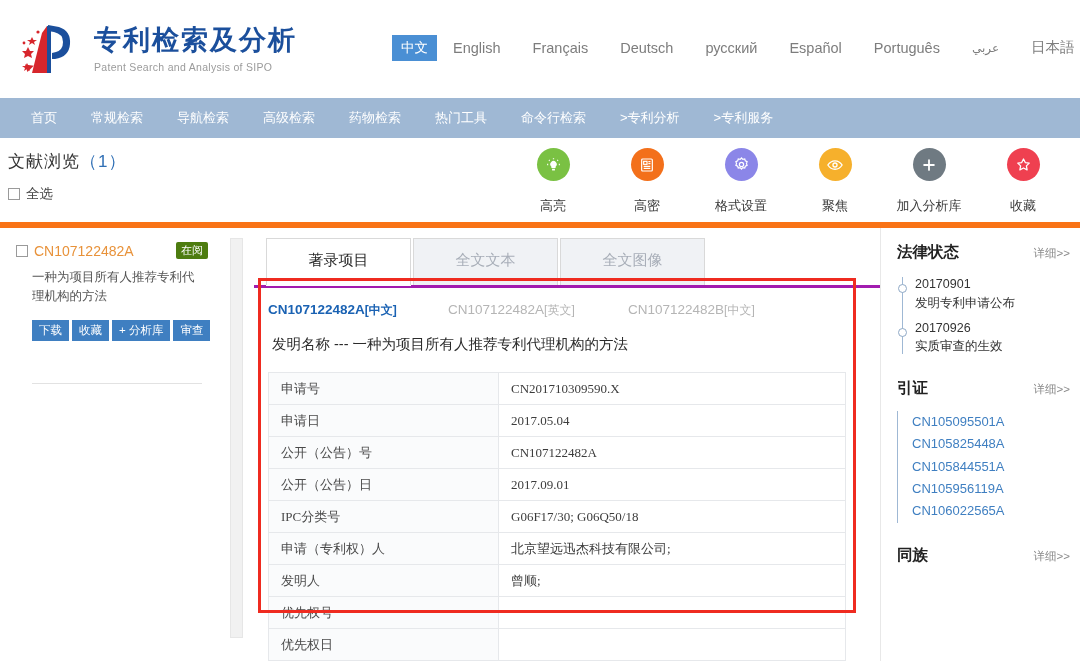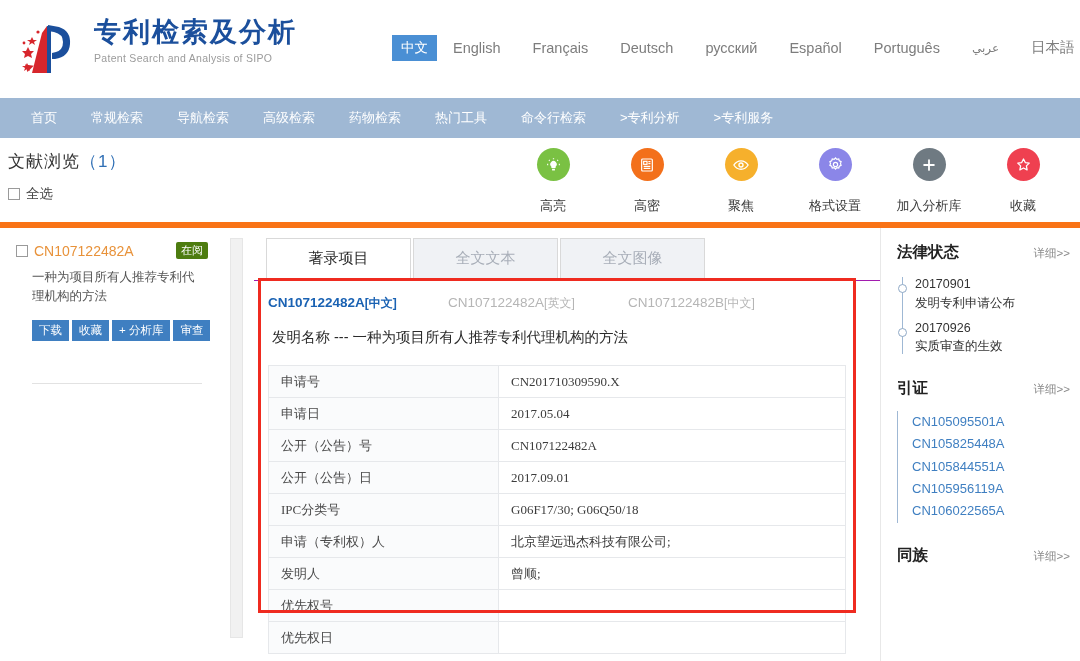--- a/index.html
+++ b/index.html
@@ -14,21 +14,21 @@
 
   
   .header {
     height: 98px;
     background: #ffffff;
     display: flex;
     align-items: center;
     padding: 0 14px 0 18px;
     position: relative;
   }
-  .logo-block { display: flex; align-items: flex-start; gap: 12px; }
+  .logo-block { display: flex; align-items: center; gap: 12px; }
   .logo-mark { width: 64px; height: 64px; position: relative; flex: none; }
   .logo-text-wrap { display: flex; flex-direction: column; justify-content: center; }
   .logo-title {
     font-size: 27px;
     color: #1b4f9c;
     font-weight: bold;
     letter-spacing: 2px;
     line-height: 1.15;
   }
   .logo-sub {
@@ -213,23 +213,22 @@
   
   .center {
     flex: 1;
     position: relative;
     padding-top: 10px;
     min-width: 0;
   }
   .tabs {
     display: flex;
     padding-left: 12px;
-    border-bottom: 1px solid #a21caf;
-    height: 43px;
-    font-family: Liberation Mono, monospace;
+    border-bottom: 3px solid #a21caf;
+    height: 50px;
   }
   .tab {
     width: 145px;
     text-align: center;
     line-height: 42px;
     font-size: 15px;
     background: #f0f2f5;
     color: #a8aeb8;
     border: 1px solid #d9d9d9;
     border-bottom: none;
@@ -430,37 +429,37 @@
         <svg width="16" height="16" viewBox="0 0 24 24" fill="none" stroke="#fff" stroke-width="1.8">
           <rect x="4" y="3" width="16" height="18" rx="1.5"></rect>
           <rect x="7" y="6.5" width="5" height="4.5"></rect>
           <path d="M14 7h3.2M14 10h3.2M7 14h10M7 17h10"></path>
         </svg>
       </div>
       <div class="tb-lab">高密</div>
     </div>
 
     <div class="tb-act">
+      <div class="tb-ico" style="background:#8b86e8">
+        <svg width="17" height="17" viewBox="0 0 24 24" fill="none" stroke="#fff" stroke-width="1.7">
+          <path d="M12 2.8l1.9 2 2.7-.6.8 2.6 2.5 1.2-.9 2.6.9 2.6-2.5 1.2-.8 2.6-2.7-.6-1.9 2-1.9-2-2.7.6-.8-2.6-2.5-1.2.9-2.6-.9-2.6 2.5-1.2.8-2.6 2.7.6z"></path>
+          <circle cx="12" cy="12" r="3"></circle>
+        </svg>
+      </div>
+      <div class="tb-lab">格式设置</div>
+    </div>
+
+    <div class="tb-act">
       <div class="tb-ico" style="background:#f6b02c">
         <svg width="18" height="18" viewBox="0 0 24 24" fill="none" stroke="#fff" stroke-width="1.8">
           <path d="M2.5 12s3.6-5.6 9.5-5.6S21.5 12 21.5 12 17.9 17.6 12 17.6 2.5 12 2.5 12z"></path>
           <circle cx="12" cy="12" r="2.7"></circle>
         </svg>
       </div>
       <div class="tb-lab">聚焦</div>
-    </div>
-
-    <div class="tb-act">
-      <div class="tb-ico" style="background:#8b86e8">
-        <svg width="17" height="17" viewBox="0 0 24 24" fill="none" stroke="#fff" stroke-width="1.7">
-          <path d="M12 2.8l1.9 2 2.7-.6.8 2.6 2.5 1.2-.9 2.6.9 2.6-2.5 1.2-.8 2.6-2.7-.6-1.9 2-1.9-2-2.7.6-.8-2.6-2.5-1.2.9-2.6-.9-2.6 2.5-1.2.8-2.6 2.7.6z"></path>
-          <circle cx="12" cy="12" r="3"></circle>
-        </svg>
-      </div>
-      <div class="tb-lab">格式设置</div>
     </div>
 
     <div class="tb-act">
       <div class="tb-ico" style="background:#6f7a82">
         <svg width="18" height="18" viewBox="0 0 24 24" stroke="#fff" stroke-width="2.4" stroke-linecap="round">
           <path d="M12 5.5v13M5.5 12h13"></path>
         </svg>
       </div>
       <div class="tb-lab">加入分析库</div>
     </div>

